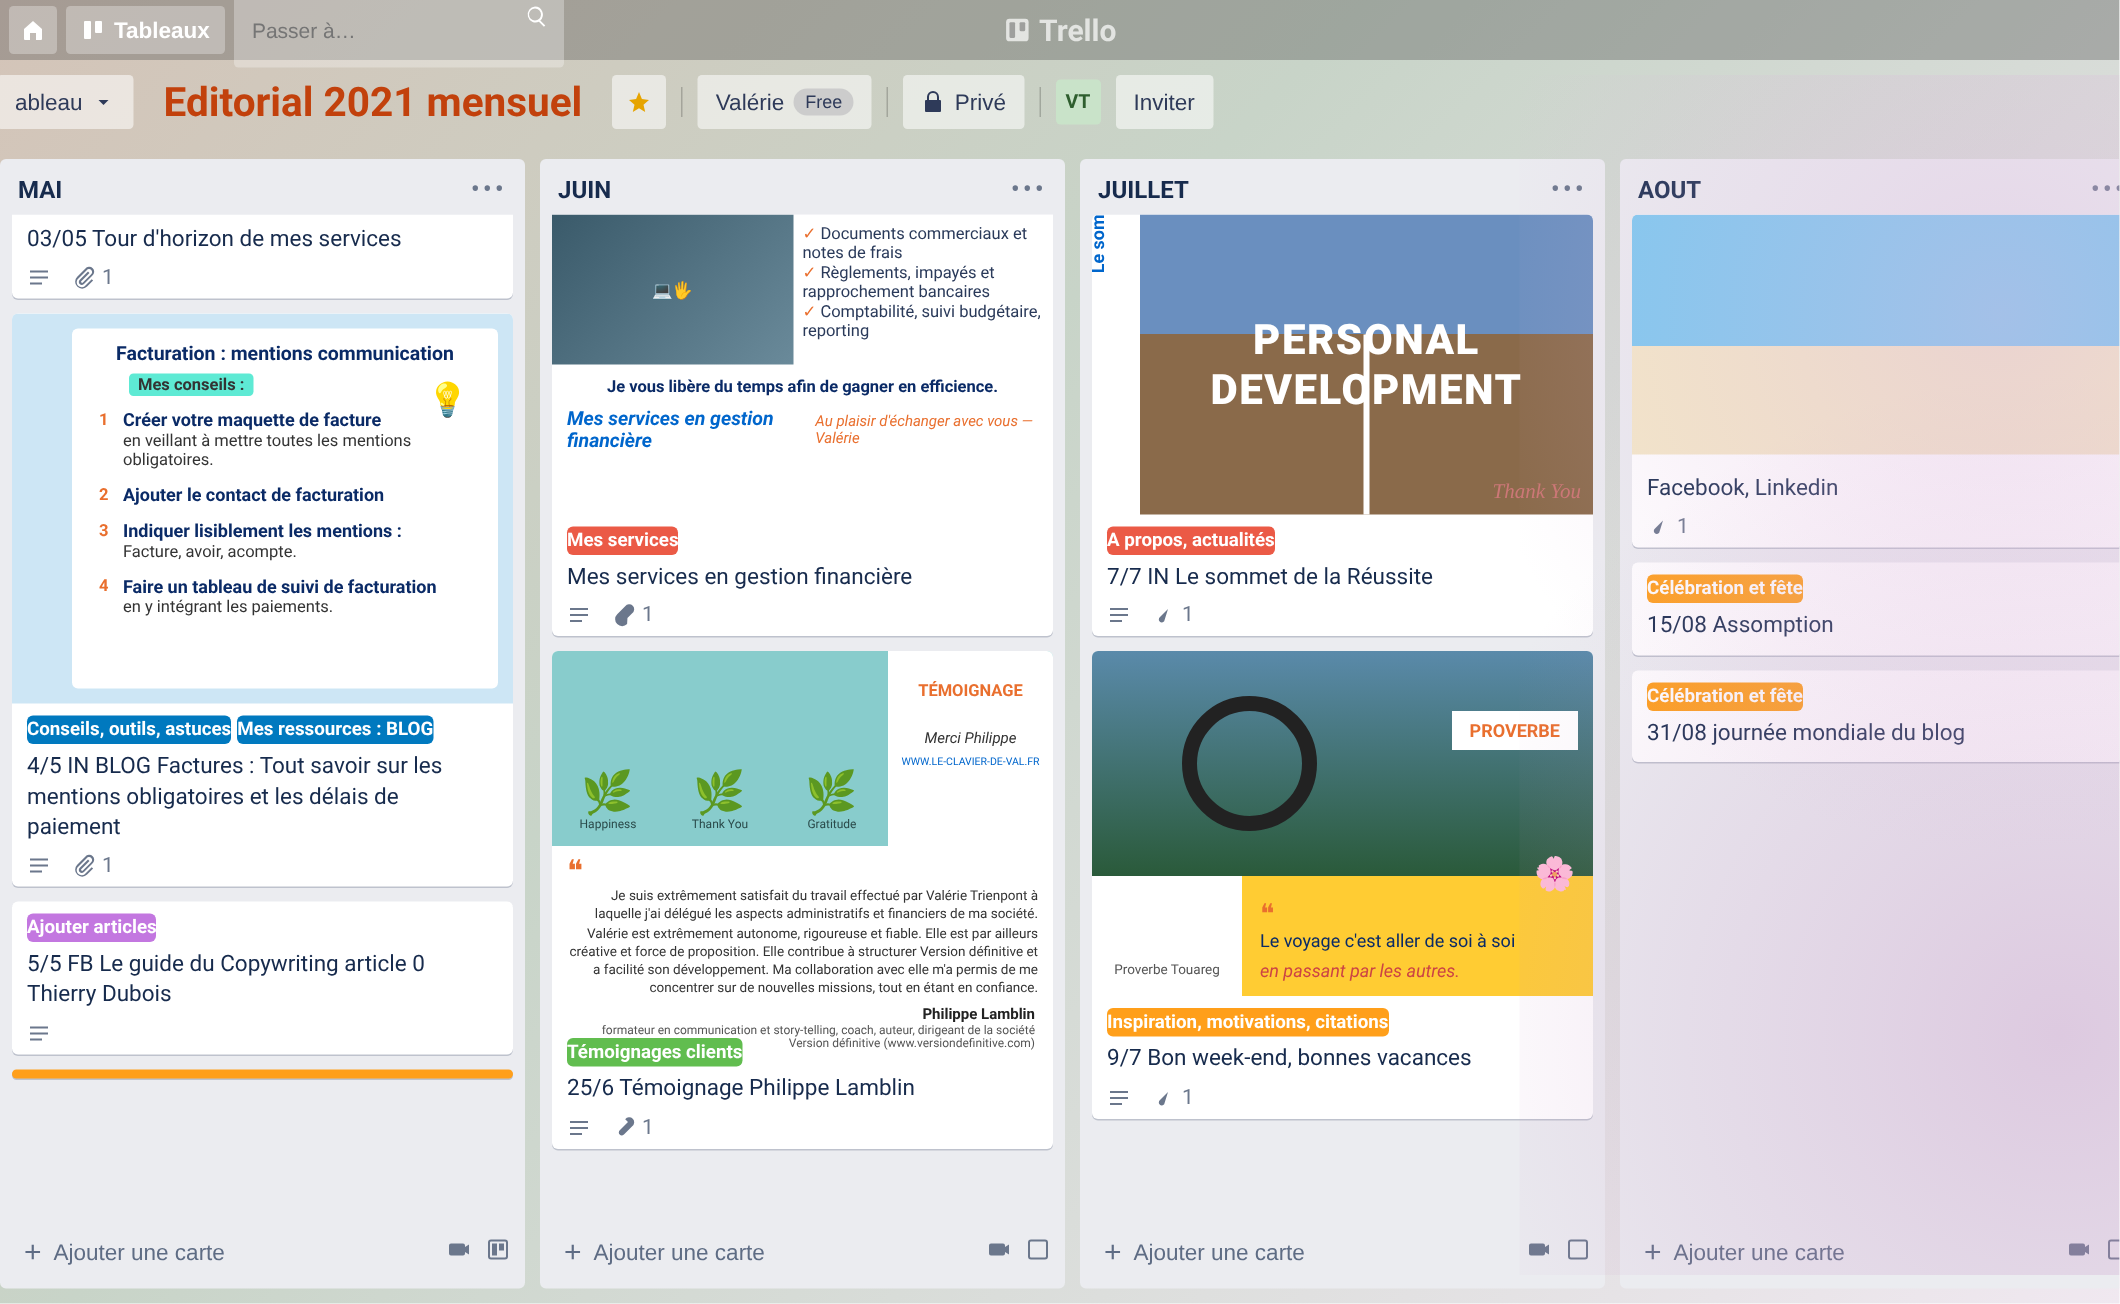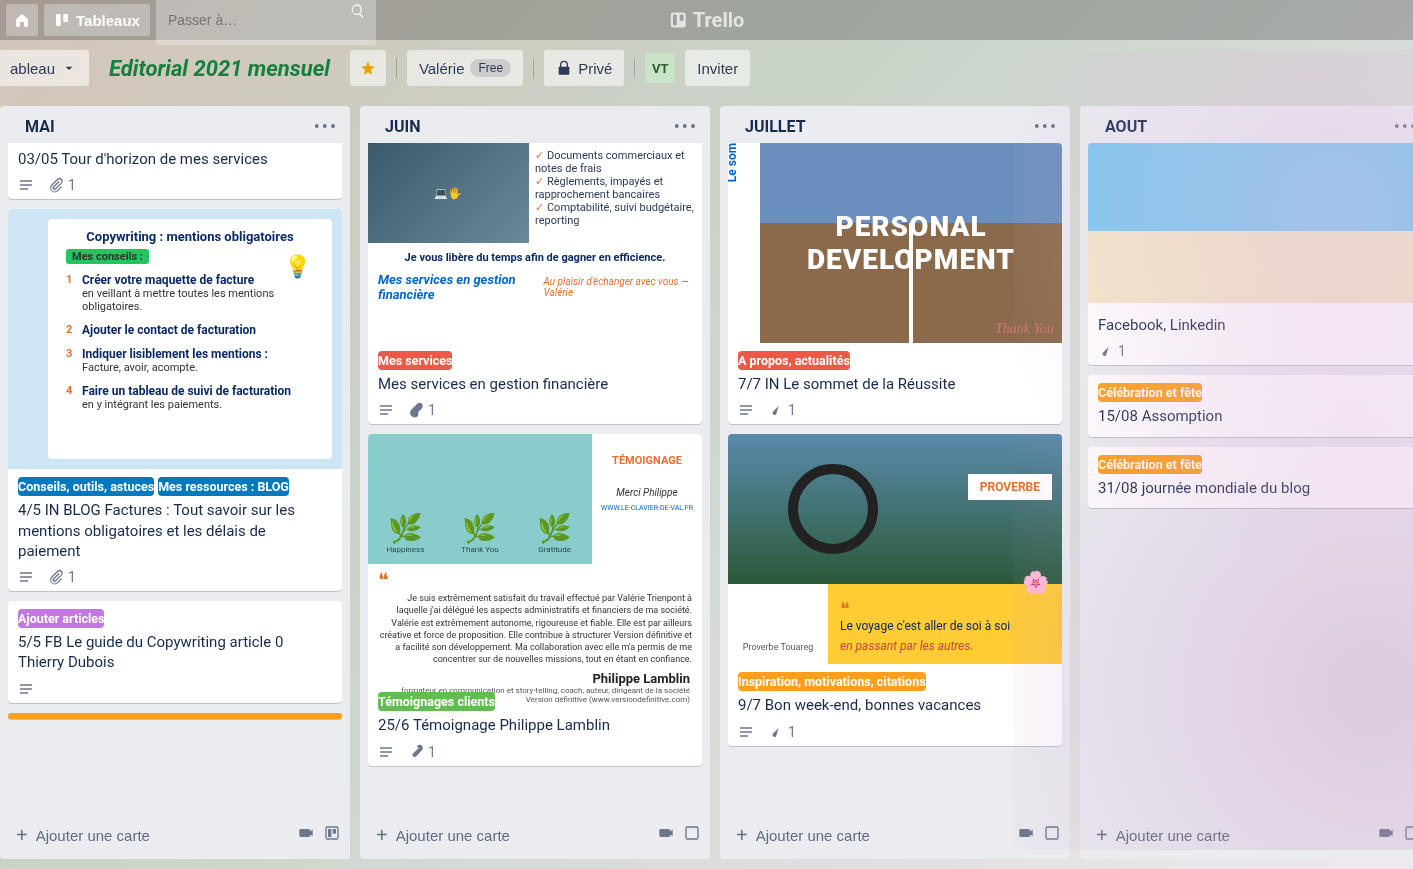--- a/index.html
+++ b/index.html
@@ -79,25 +79,24 @@
   height: 36px;
   display: flex;
   align-items: center;
   padding: 0 12px;
   color: #2e3a59;
   font-size: 15px;
   cursor: pointer;
   gap: 6px;
 }
 .board-title {
-  font-size: 22px;
+  font-size: 27px;
   font-weight: 700;
-  color: #15803d;
+  color: #c2410c;
   padding: 0 10px;
-  font-style: italic;
 }
 .star-btn {
   width: 36px; height: 36px;
   background: rgba(255,255,255,.55);
   border-radius: 3px;
   display: flex; align-items: center; justify-content: center;
   color: #e6a400;
   cursor: pointer;
 }
 .divider {
@@ -134,21 +133,20 @@
   border-radius: 4px;
   display: flex;
   flex-direction: column;
   max-height: 100%;
 }
 .list-header {
   display: flex;
   align-items: center;
   justify-content: space-between;
   padding: 10px 12px 6px;
-  margin-left: 13px;
 }
 .list-title { font-weight: 700; font-size: 16px; color: #172b4d; }
 .list-menu { color: #6b778c; font-size: 18px; cursor: pointer; letter-spacing: 2px; }
 .list-cards {
   flex: 1;
   overflow-y: auto;
   overflow-x: hidden;
   padding: 0 8px 4px;
 }
 .list-cards::-webkit-scrollbar { width: 10px; }
@@ -201,21 +199,21 @@
 .cover-mai-facturation { height: 260px; background: linear-gradient(#cde6f5,#cde6f5); position: relative; overflow: hidden; }
 .cover-mai-facturation .sidebar-text {
   position: absolute; left: 6px; top: 50%; transform: translate(0,-50%) rotate(-90deg);
   transform-origin: center; color: #0066cc; font-weight: 700; font-size: 13px; white-space: nowrap;
 }
 .cover-mai-facturation .block {
   position: absolute; left: 40px; right: 10px; top: 10px; bottom: 10px;
   background: #fff; border-radius: 4px; padding: 10px 18px; font-size: 11px; color: #333;
 }
 .cover-mai-facturation .block h4 { font-size: 13px; color: #0a2a66; text-align: center; margin-bottom: 6px; }
-.cover-mai-facturation .block .tag { background: #22c55e; font-size: 11px; font-weight: 700; padding: 1px 6px; border-radius: 3px; }
+.cover-mai-facturation .block .tag { background: #5eead4; font-size: 11px; font-weight: 700; padding: 1px 6px; border-radius: 3px; margin-left: 20px; }
 .cover-mai-facturation .block ol { list-style: none; margin-top: 10px; }
 .cover-mai-facturation .block li { margin: 10px 0; padding-left: 16px; position: relative; }
 .cover-mai-facturation .block li::before { content: attr(data-n); position: absolute; left: 0; color: #e96f2e; font-weight: 700; }
 .cover-mai-facturation .block li b { display: block; color: #0a2a66; font-size: 12px; }
 .cover-mai-facturation .bulb { position: absolute; right: 20px; top: 35px; font-size: 22px; }
 
 .cover-juin-services { height: 200px; background: #fff; position: relative; font-size: 11px; }
 .cover-juin-services .top { display: flex; height: 100px; }
 .cover-juin-services .img { flex: 1; background: linear-gradient(135deg,#3a5a6a,#6a8a9a); display:flex;align-items:center;justify-content:center;color:#fff; }
 .cover-juin-services .checks { flex: 1; padding: 6px; color: #2a3a5a; }
@@ -230,21 +228,21 @@
 .cover-juin-temoin .plants { flex:1; display:flex; align-items:flex-end; justify-content:space-around; padding-bottom:10px; }
 .cover-juin-temoin .plant { width:40px; text-align:center; font-size:8px; color:#2a4a4a; }
 .cover-juin-temoin .plant::before { content:"🌿"; display:block; font-size:28px; }
 .cover-juin-temoin .tside { width:110px; padding:10px 8px; text-align:center; background:#fff; }
 .cover-juin-temoin .tside .t1 { color:#e96f2e; font-weight:700; font-size:11px; margin-top:10px; }
 .cover-juin-temoin .tside .t2 { font-style:italic; margin-top:20px; font-size:10px; }
 .cover-juin-temoin .tside .t3 { font-size:7px; color:#0066cc; margin-top:6px; }
 .cover-juin-temoin .q { color:#e96f2e; font-size:20px; padding:4px 10px 0; }
 .cover-juin-temoin .body { padding: 0 10px 6px; font-size: 9px; line-height: 1.35; text-align: right; }
 .cover-juin-temoin .sig { text-align:right; padding: 0 12px 8px; font-size:8px; color:#555; }
-.cover-juin-temoin .sig b { font-size:13px; color:#222;text-align:center; }
+.cover-juin-temoin .sig b { font-size:10px; color:#222;text-align:center; }
 
 .cover-juil-dev { height: 200px; position: relative; }
 .cover-juil-dev .road {
   position:absolute; inset:0 0 0 32px;
   background: linear-gradient(#6a8fbf 40%, #8a6a4a 40%, #8a6a4a);
   display:flex; align-items:center; justify-content:center;
   color:#fff; font-size:28px; font-weight:900; flex-direction:column; text-align:center;
   letter-spacing:1px;
 }
 .cover-juil-dev .road::after { content:""; position:absolute; left:50%; top:40%; bottom:0; width:4px; background:#fff; transform:translateX(-2px); }
@@ -361,21 +359,21 @@
                 <span>1</span>
               </span>
           </div>
         </div>
       </div>
 
       <div class="card">
         <div class="cover-mai-facturation card-cover">
           <div class="sidebar-text">Conseils, outils, astuces</div>
           <div class="block">
-            <h4>Copywriting : mentions obligatoires</h4>
+            <h4>Facturation : mentions communication</h4>
             <span class="tag">Mes conseils :</span>
             <span class="bulb">💡</span>
             <ol>
               <li data-n="1"><b>Créer votre maquette de facture</b><span>en veillant à mettre toutes les mentions obligatoires.</span></li>
               <li data-n="2"><b>Ajouter le contact de facturation</b></li>
               <li data-n="3"><b>Indiquer lisiblement les mentions :</b><span>Facture, avoir, acompte.</span></li>
               <li data-n="4"><b>Faire un tableau de suivi de facturation</b><span>en y intégrant les paiements.</span></li>
             </ol>
           </div>
         </div>

